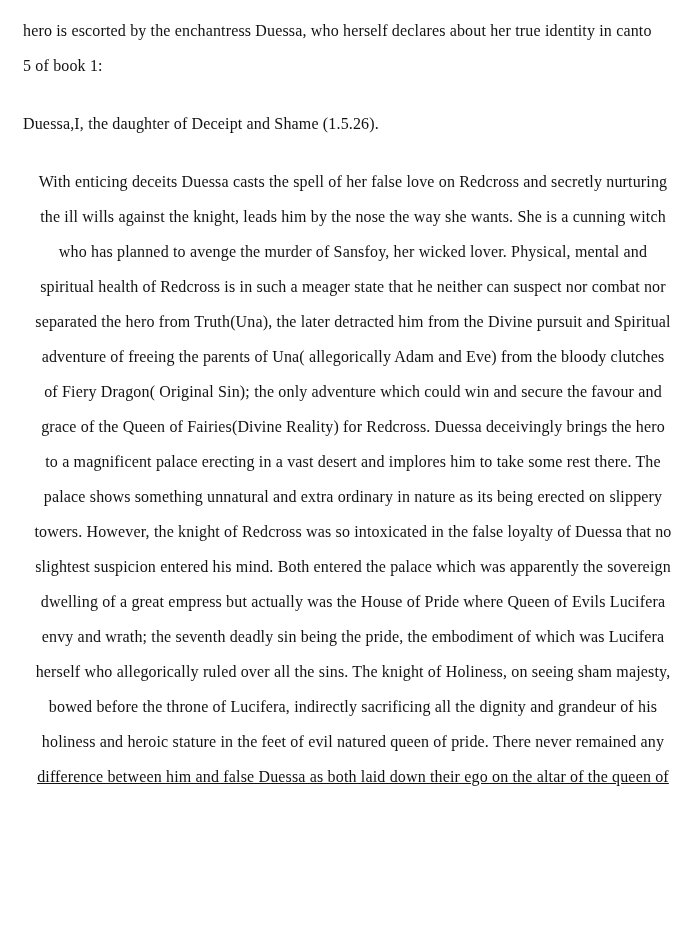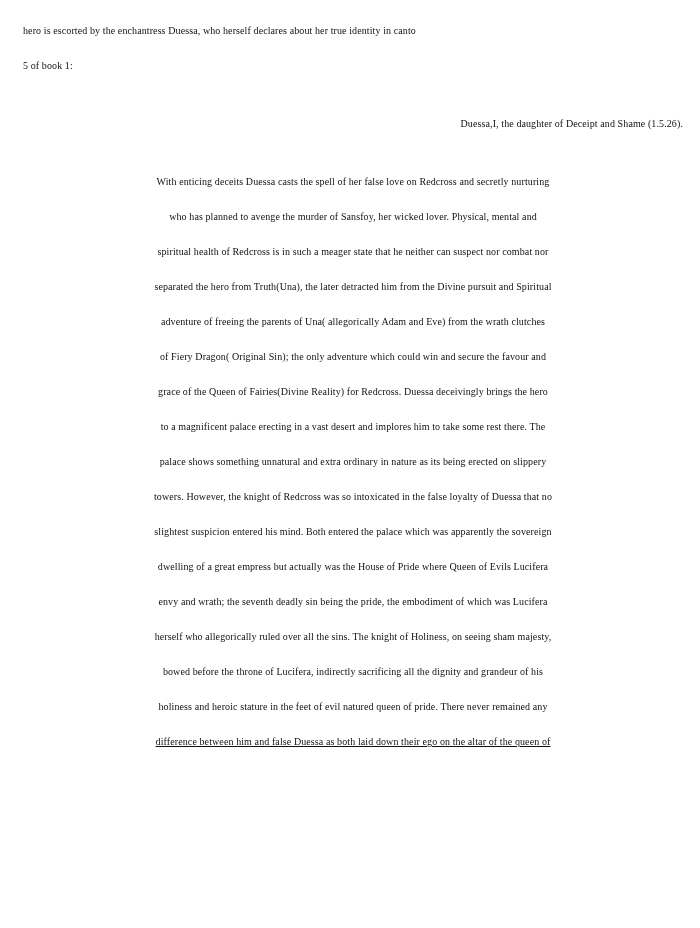--- a/index.html
+++ b/index.html
@@ -30,35 +30,34 @@
   
   .para {
     margin: 0;
     padding: 0;
   }
 
   .line {
     display: block;
     height: 35px;
     line-height: 35px;
-    font-size: 10px;
+    font-size: 16px;
     letter-spacing: 0.01em;
     white-space: nowrap;
     color: #111111;
   }
 
   
   #para-intro {
     margin-top: 13px;
   }
 
   
   #para-quote {
     margin-top: 23px;
-    text-align: right;
   }
 
   #para-body {
     margin-top: 23px;
     text-align: center;
   }
 
   
   .line-clipped {
     overflow: hidden;
@@ -75,24 +74,25 @@
       <span class="line">hero is escorted by the enchantress Duessa, who herself declares about her true identity in canto</span>
       <span class="line">5 of book 1:</span>
     </div>
 
     <div class="para" id="para-quote">
       <span class="line">Duessa,I, the daughter of Deceipt and Shame (1.5.26).</span>
     </div>
 
     <div class="para" id="para-body">
       <span class="line">With enticing deceits Duessa casts the spell of her false love on Redcross and secretly nurturing</span>
+      <span class="line">the ill wills against the knight, leads him by the nose the way she wants. She is a cunning witch</span>
       <span class="line">who has planned to avenge the murder of Sansfoy, her wicked lover. Physical, mental and</span>
       <span class="line">spiritual health of Redcross is in such a meager state that he neither can suspect nor combat nor</span>
       <span class="line">separated the hero from Truth(Una), the later detracted him from the Divine pursuit and Spiritual</span>
-      <span class="line">adventure of freeing the parents of Una( allegorically Adam and Eve) from the wrath clutches</span>
+      <span class="line">adventure of freeing the parents of Una( allegorically Adam and Eve) from the bloody clutches</span>
       <span class="line">of Fiery Dragon( Original Sin); the only adventure which could win and secure the favour and</span>
       <span class="line">grace of the Queen of Fairies(Divine Reality) for Redcross. Duessa deceivingly brings the hero</span>
       <span class="line">to a magnificent palace erecting in a vast desert and implores him to take some rest there. The</span>
       <span class="line">palace shows something unnatural and extra ordinary in nature as its being erected on slippery</span>
       <span class="line">towers. However, the knight of Redcross was so intoxicated in the false loyalty of Duessa that no</span>
       <span class="line">slightest suspicion entered his mind. Both entered the palace which was apparently the sovereign</span>
       <span class="line">dwelling of a great empress but actually was the House of Pride where Queen of Evils Lucifera</span>
       <span class="line">envy and wrath; the seventh deadly sin being the pride, the embodiment of which was Lucifera</span>
       <span class="line">herself who allegorically ruled over all the sins. The knight of Holiness, on seeing sham majesty,</span>
       <span class="line">bowed before the throne of Lucifera, indirectly sacrificing all the dignity and grandeur of his</span>

